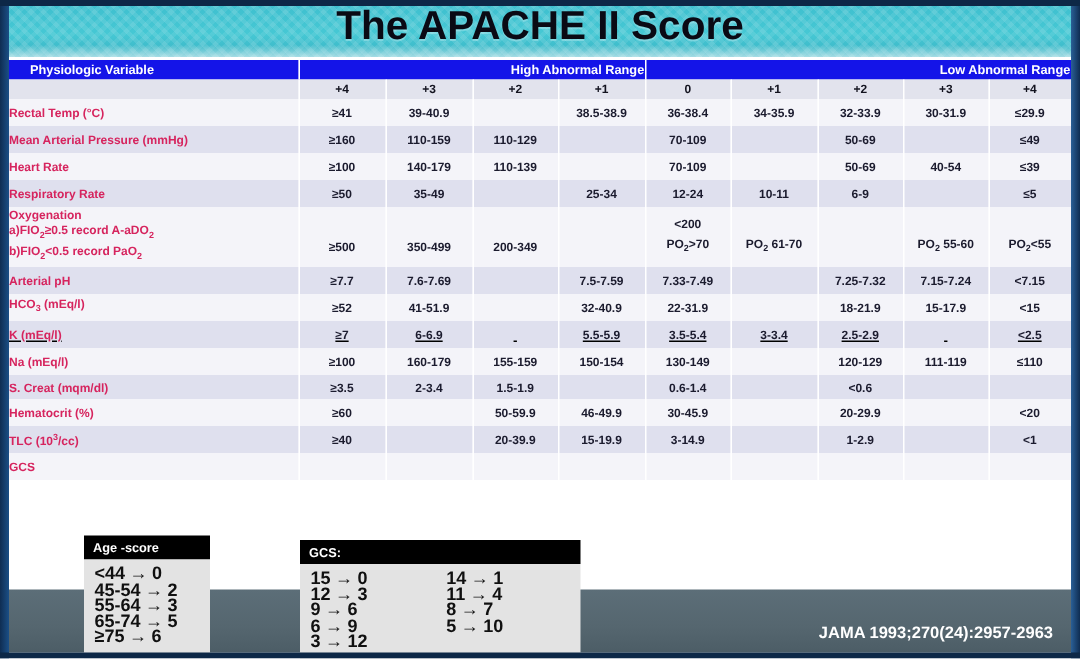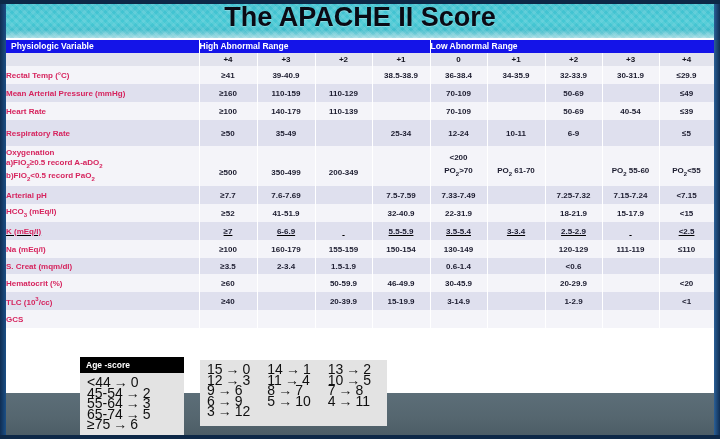--- a/index.html
+++ b/index.html
@@ -43,23 +43,23 @@
   .tablewrap{position:absolute;left:6px;top:40px;width:708px;z-index:10;}
   table.apache{border-collapse:collapse;width:708px;table-layout:fixed;}
   table.apache td, table.apache th{
     padding:0;margin:0;vertical-align:middle;
     border-right:1px solid #ffffff;
     font-size:8px;
   }
   
   tr.hdr1 th{
     background:#1414e8;color:#ffffff;font-weight:bold;font-size:8.5px;
-    height:13px;line-height:13px;text-align:left;border-right:1px solid #ffffff;
-  }
-  tr.hdr1 th.varhead{text-align:left;padding-left:5px;}
+    height:13px;line-height:13px;text-align:right;border-right:1px solid #ffffff;
+  }
+  tr.hdr1 th.varhead{text-align:left;padding-left:14px;}
   tr.hdr2 td{
     background:#e2e3ed;color:#13131f;font-weight:bold;font-size:8px;
     height:13px;line-height:13px;text-align:center;border-right:1px solid #ffffff;
   }
   
   tr.dark td{background:#dfe0ee;}
   tr.light td{background:#f4f4f9;}
   td.vname{
     text-align:left;padding-left:6px;color:#d6245e;font-weight:bold;font-size:8.2px;
     line-height:11px;
@@ -87,24 +87,24 @@
     font-family:"Liberation Sans","DejaVu Sans",sans-serif;
   }
 
   
   .legend{position:absolute;z-index:25;}
   .legend .lhead{
     background:#000000;color:#ffffff;font-weight:bold;font-size:8.5px;
     padding:3px 6px;
   }
   .legend .lbody{
-    background:#e3e3e3;color:#101010;font-weight:normal;font-size:14px;
+    background:#e3e3e3;color:#101010;font-weight:bold;font-size:12px;
     padding:4px 7px 9px 7px;line-height:10.5px;
   }
-  #age-legend{left:56px;top:357px;width:104px;margin-left:24px;}
+  #age-legend{left:56px;top:357px;width:84px;}
   #gcs-legend{left:200px;top:360px;width:187px;}
   #gcs-legend .lbody{display:flex;gap:8px;}
   #gcs-legend .gcol{flex:1;}
   .lrow{white-space:nowrap;}
   .arrow{padding:0 3px;}
 </style>
 </head>
 <body>
 
 <div id="slide">
@@ -184,21 +184,21 @@
             <td class="val">≥100</td>
             <td class="val">140-179</td>
             <td class="val">110-139</td>
             <td class="val">&nbsp;</td>
             <td class="val">70-109</td>
             <td class="val">&nbsp;</td>
             <td class="val">50-69</td>
             <td class="val">40-54</td>
             <td class="val">≤39</td>
           </tr>
-          <tr class="dark" style="height: 26px;">
+          <tr class="dark" style="height: 18px;">
             <td class="vname">Respiratory Rate</td>
             <td class="val">≥50</td>
             <td class="val">35-49</td>
             <td class="val">&nbsp;</td>
             <td class="val">25-34</td>
             <td class="val">12-24</td>
             <td class="val">10-11</td>
             <td class="val">6-9</td>
             <td class="val">&nbsp;</td>
             <td class="val">≤5</td>
@@ -351,36 +351,32 @@
     <div class="lbody" id="age-body">
         <div class="lrow"><span>&lt;44</span><span class="arrow">→</span><span>0</span></div>
         <div class="lrow"><span>45-54</span><span class="arrow">→</span><span>2</span></div>
         <div class="lrow"><span>55-64</span><span class="arrow">→</span><span>3</span></div>
         <div class="lrow"><span>65-74</span><span class="arrow">→</span><span>5</span></div>
         <div class="lrow"><span>≥75</span><span class="arrow">→</span><span>6</span></div>
       </div>
   </div>
 
   <div class="legend" id="gcs-legend">
+    <div class="lhead">GCS:</div>
     <div class="lbody" id="gcs-body">
         <div class="gcol">
           <div class="lrow"><span>15</span><span class="arrow">→</span><span>0</span></div>
           <div class="lrow"><span>12</span><span class="arrow">→</span><span>3</span></div>
           <div class="lrow"><span>9</span><span class="arrow">→</span><span>6</span></div>
           <div class="lrow"><span>6</span><span class="arrow">→</span><span>9</span></div>
           <div class="lrow"><span>3</span><span class="arrow">→</span><span>12</span></div>
         </div>
         <div class="gcol">
           <div class="lrow"><span>14</span><span class="arrow">→</span><span>1</span></div>
           <div class="lrow"><span>11</span><span class="arrow">→</span><span>4</span></div>
           <div class="lrow"><span>8</span><span class="arrow">→</span><span>7</span></div>
           <div class="lrow"><span>5</span><span class="arrow">→</span><span>10</span></div>
         </div>
-        <div class="gcol">
-          <div class="lrow"><span>13</span><span class="arrow">→</span><span>2</span></div>
-          <div class="lrow"><span>10</span><span class="arrow">→</span><span>5</span></div>
-          <div class="lrow"><span>7</span><span class="arrow">→</span><span>8</span></div>
-          <div class="lrow"><span>4</span><span class="arrow">→</span><span>11</span></div>
-        </div>
       </div>
   </div>
 
+  <div class="citation">JAMA 1993;270(24):2957-2963</div>
 </div>
 
 </body></html>

